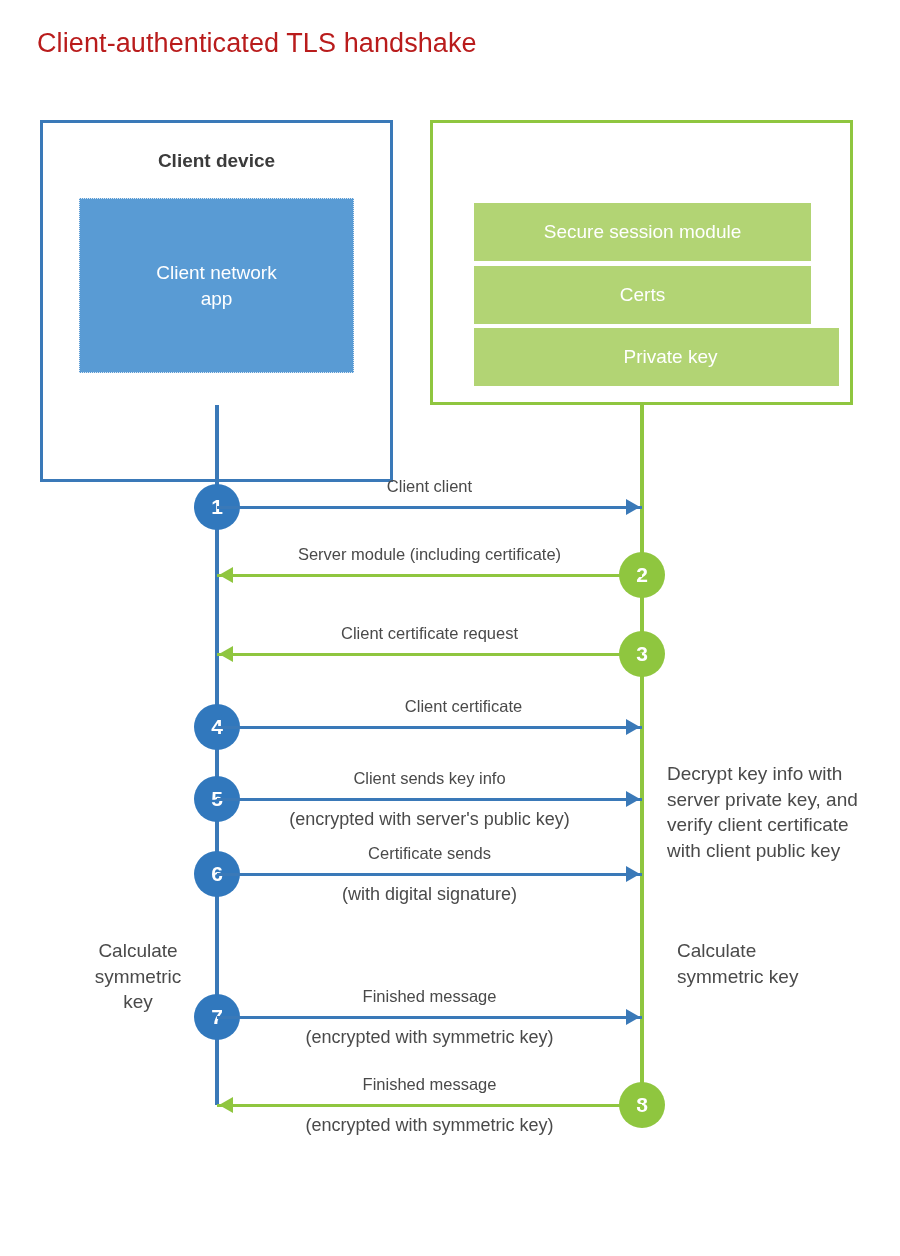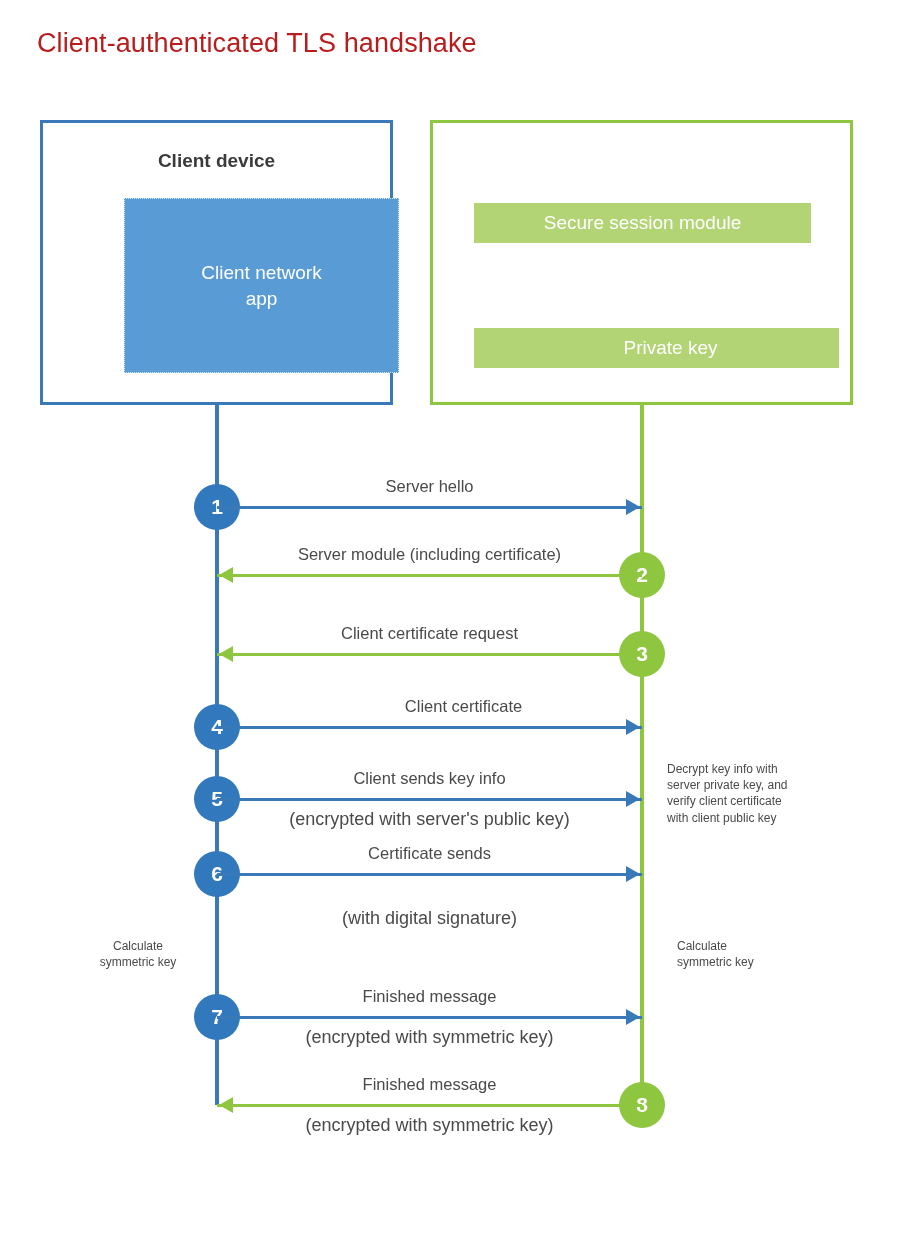--- a/index.html
+++ b/index.html
@@ -30,21 +30,21 @@
   
   .party-box {
     position: absolute;
     background: #ffffff;
     box-sizing: border-box;
   }
   #client-box {
     left: 40px;
     top: 120px;
     width: 353px;
-    height: 285px;
+    height: 362px;
     border: 3px solid #3a79b8;
   }
   #server-box {
     left: 430px;
     top: 120px;
     width: 423px;
     height: 285px;
     border: 3px solid #8fc63f;
   }
   .party-title {
@@ -68,28 +68,27 @@
     border: 1px dotted #dce9f6;
     box-sizing: border-box;
     display: flex;
     align-items: center;
     justify-content: center;
     text-align: center;
     color: #ffffff;
     font-size: 19px;
     line-height: 1.35;
     white-space: pre-line;
-    margin-left: 45px;
   }
 
   .server-bar {
     position: absolute;
     left: 41px;
     width: 337px;
-    height: 40px;
+    height: 58px;
     background: #b2d474;
     display: flex;
     align-items: center;
     justify-content: center;
     color: #ffffff;
     font-size: 19px;
   }
   #server-bar-0 { top: 80px; }
   #server-bar-1 { top: 143px; }
   #server-bar-2 { top: 205px; padding-left: 28px; }
@@ -154,21 +153,21 @@
     position: absolute;
     text-align: center;
     font-size: 18px;
     color: #4a4a4a;
     white-space: nowrap;
   }
 
   
   .annotation {
     position: absolute;
-    font-size: 12px;
+    font-size: 19px;
     line-height: 1.35;
     color: #4a4a4a;
     white-space: pre-line;
   }
   #annotation-server-decrypt { left: 667px; top: 761px; width: 200px; text-align: left; }
   #annotation-client-calc    { left: 78px;  top: 938px; width: 120px; text-align: center; }
   #annotation-server-calc    { left: 677px; top: 938px; width: 180px; text-align: left; }
 </style>
 </head>
 <body>
@@ -176,31 +175,32 @@
 <div id="page-title">Client-authenticated TLS handshake</div>
 
 <div id="client-box" class="party-box">
   <div class="party-title">Client device</div>
   <div id="client-app-block">Client network
 app</div>
 </div>
 
 <div id="server-box" class="party-box">
   <div id="server-bar-0" class="server-bar">Secure session module</div>
+  <div id="server-bar-1" class="server-bar">Certs</div>
   <div id="server-bar-2" class="server-bar">Private key</div>
 </div>
 
 <div id="lifeline-client" class="lifeline"></div>
 <div id="lifeline-server" class="lifeline"></div>
 
 <div id="messages-layer">
     <div class="step-circle blue" style="left: 194px; top: 484px;">1</div>
     <div class="msg-line blue" style="left: 217px; width: 425px; top: 506px;"></div>
     <div class="arrowhead right-blue" style="top: 499px; left: 626px;"></div>
-    <div class="msg-label" style="left: 0px; width: 859px; top: 477px;">Server hello</div>
+    <div class="msg-label" style="left: 0px; width: 859px; top: 477px;">Client client</div>
     <div class="step-circle green" style="left: 619px; top: 552px;">2</div>
     <div class="msg-line green" style="left: 217px; width: 425px; top: 574px;"></div>
     <div class="arrowhead left-green" style="top: 567px; left: 219px;"></div>
     <div class="msg-label" style="left: 0px; width: 859px; top: 545px;">Server module (including certificate)</div>
     <div class="step-circle green" style="left: 619px; top: 631px;">3</div>
     <div class="msg-line green" style="left: 217px; width: 425px; top: 653px;"></div>
     <div class="arrowhead left-green" style="top: 646px; left: 219px;"></div>
     <div class="msg-label" style="left: 0px; width: 859px; top: 624px;">Client certificate request</div>
     <div class="step-circle blue" style="left: 194px; top: 704px;">4</div>
     <div class="msg-line blue" style="left: 217px; width: 425px; top: 726px;"></div>
@@ -208,21 +208,21 @@
     <div class="msg-label" style="left: 0px; width: 859px; top: 697px; padding-left: 34px;">Client certificate</div>
     <div class="step-circle blue" style="left: 194px; top: 776px;">5</div>
     <div class="msg-line blue" style="left: 217px; width: 425px; top: 798px;"></div>
     <div class="arrowhead right-blue" style="top: 791px; left: 626px;"></div>
     <div class="msg-label" style="left: 0px; width: 859px; top: 769px;">Client sends key info</div>
     <div class="msg-sublabel" style="left: 0px; width: 859px; top: 809px;">(encrypted with server's public key)</div>
     <div class="step-circle blue" style="left: 194px; top: 851px;">6</div>
     <div class="msg-line blue" style="left: 217px; width: 425px; top: 873px;"></div>
     <div class="arrowhead right-blue" style="top: 866px; left: 626px;"></div>
     <div class="msg-label" style="left: 0px; width: 859px; top: 844px;">Certificate sends</div>
-    <div class="msg-sublabel" style="left: 0px; width: 859px; top: 884px; margin-top: 24px;">(with digital signature)</div>
+    <div class="msg-sublabel" style="left: 0px; width: 859px; top: 884px;">(with digital signature)</div>
     <div class="step-circle blue" style="left: 194px; top: 994px;">7</div>
     <div class="msg-line blue" style="left: 217px; width: 425px; top: 1016px;"></div>
     <div class="arrowhead right-blue" style="top: 1009px; left: 626px;"></div>
     <div class="msg-label" style="left: 0px; width: 859px; top: 987px;">Finished message</div>
     <div class="msg-sublabel" style="left: 0px; width: 859px; top: 1027px;">(encrypted with symmetric key)</div>
     <div class="step-circle green" style="left: 619px; top: 1082px;">8</div>
     <div class="msg-line green" style="left: 217px; width: 425px; top: 1104px;"></div>
     <div class="arrowhead left-green" style="top: 1097px; left: 219px;"></div>
     <div class="msg-label" style="left: 0px; width: 859px; top: 1075px;">Finished message</div>
     <div class="msg-sublabel" style="left: 0px; width: 859px; top: 1115px;">(encrypted with symmetric key)</div>

